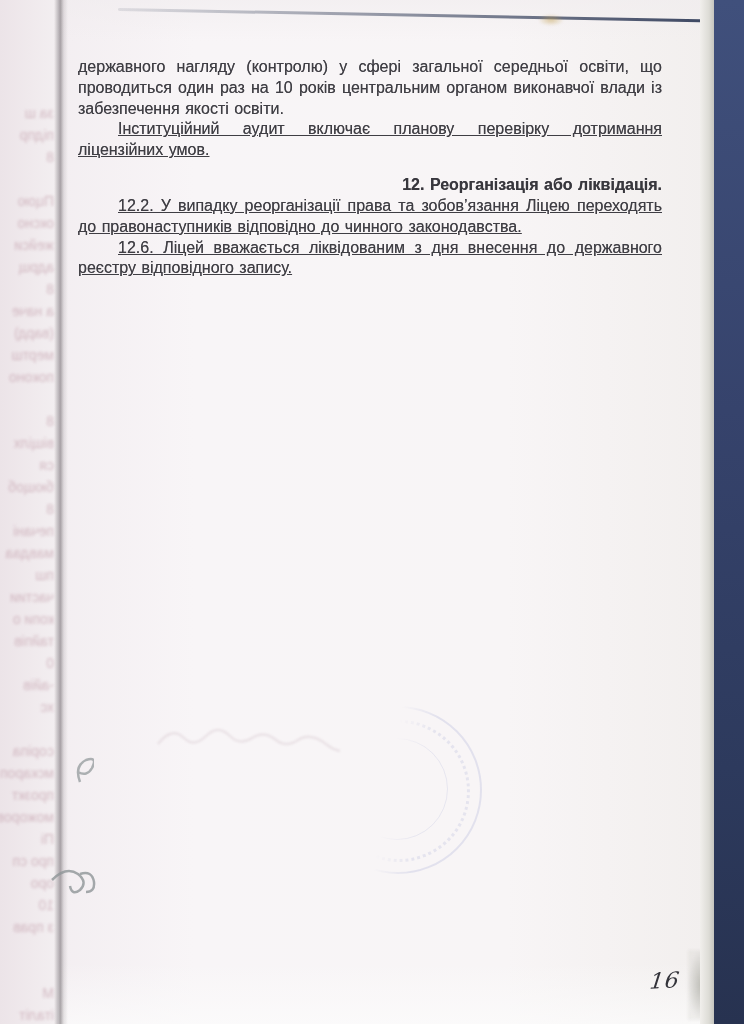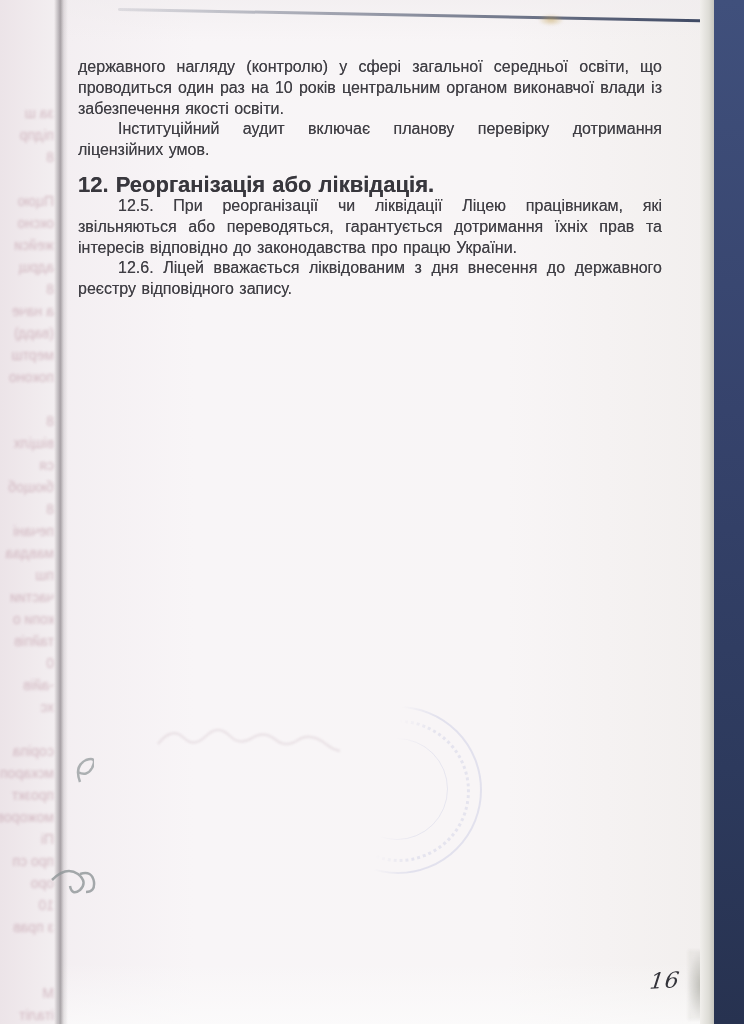--- a/index.html
+++ b/index.html
@@ -55,25 +55,25 @@
   
   .content{
     position:absolute;left:78px;top:57px;width:584px;
     color:#3f3e44;
     font-size:16px;line-height:20.8px;
     text-align:justify;
     text-shadow:0 0 .6px rgba(63,62,68,.75);
     word-spacing:1px;
   }
   .content p{margin:0;}
-  .content p.ind{text-indent:40px;}
+  .content p.ind{text-indent:40px;text-decoration:underline;}
   .content h2{
     margin:13px 0 1px 0;
-    font-size:22px;line-height:21px;
-    text-align:left;font-weight:bold;color:#38373d;
+    font-size:16px;line-height:21px;
+    text-align:right;font-weight:bold;color:#38373d;
   }
   
   .stamp{
     position:absolute;left:314px;top:706px;width:170px;height:170px;
     opacity:.55;
     -webkit-mask-image:linear-gradient(100deg, transparent 44%, #000 63%);
     mask-image:linear-gradient(100deg, transparent 44%, #000 63%);
   }
   .stamp .ring-outer{
     position:absolute;left:0;top:0;width:164px;height:164px;border-radius:50%;
@@ -156,21 +156,21 @@
     </div>
   <div class="fold-line"></div>
 
   <div class="top-edge-line"></div>
   <div class="smudge-yellow"></div>
 
   <div class="content">
     <p>державного нагляду (контролю) у сфері загальної середньої освіти, що проводиться один раз на 10 років центральним органом виконавчої влади із забезпечення якості освіти.</p>
     <p class="ind">Інституційний аудит включає планову перевірку дотримання ліцензійних умов.</p>
     <h2>12. Реорганізація або ліквідація.</h2>
-    <p class="ind">12.5. При реорганізації чи ліквідації Ліцею працівникам, які звільняються або переводяться, гарантується дотримання їхніх прав та інтересів відповідно до законодавства про працю України.</p>
+    <p class="ind">12.2. У випадку реорганізації права та зобов’язання Ліцею переходять до правонаступників відповідно до чинного законодавства.</p>
     <p class="ind">12.6. Ліцей вважається ліквідованим з дня внесення до державного реєстру відповідного запису.</p>
   </div>
 
   <div class="stamp">
     <div class="ring-outer"></div>
     <div class="ring-dotted"></div>
     <div class="ring-inner"></div>
   </div>
 
   <svg class="sig-bleed" width="190" height="80">

